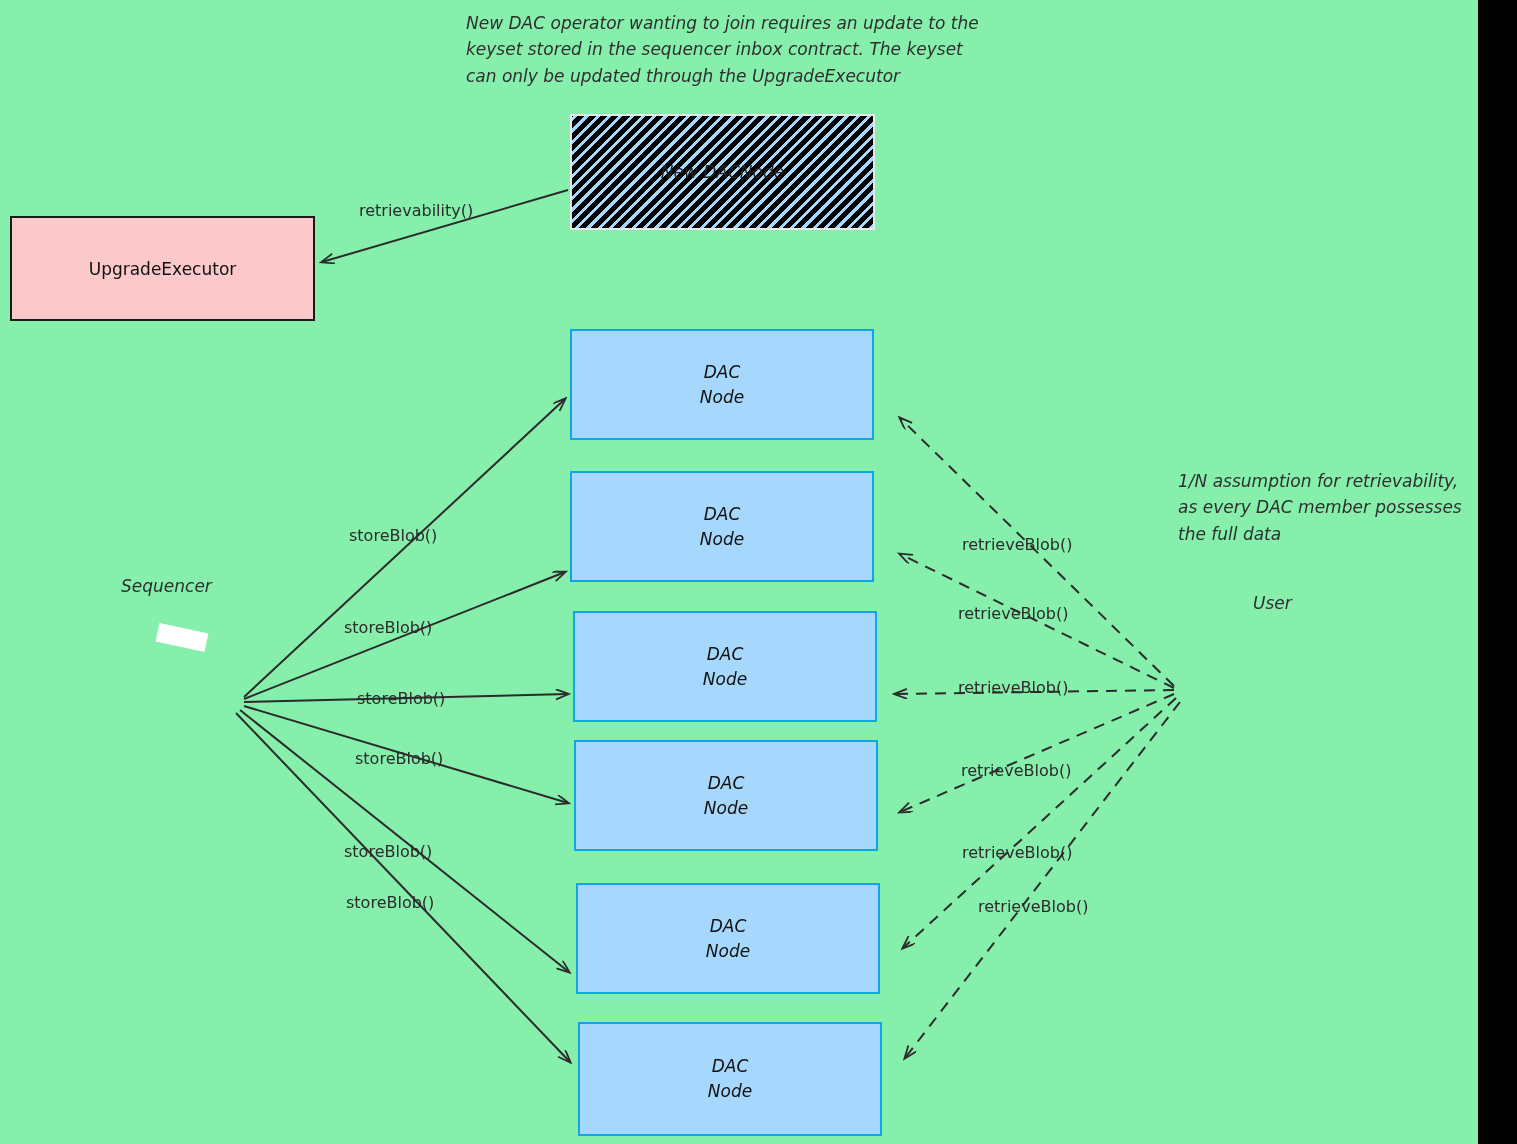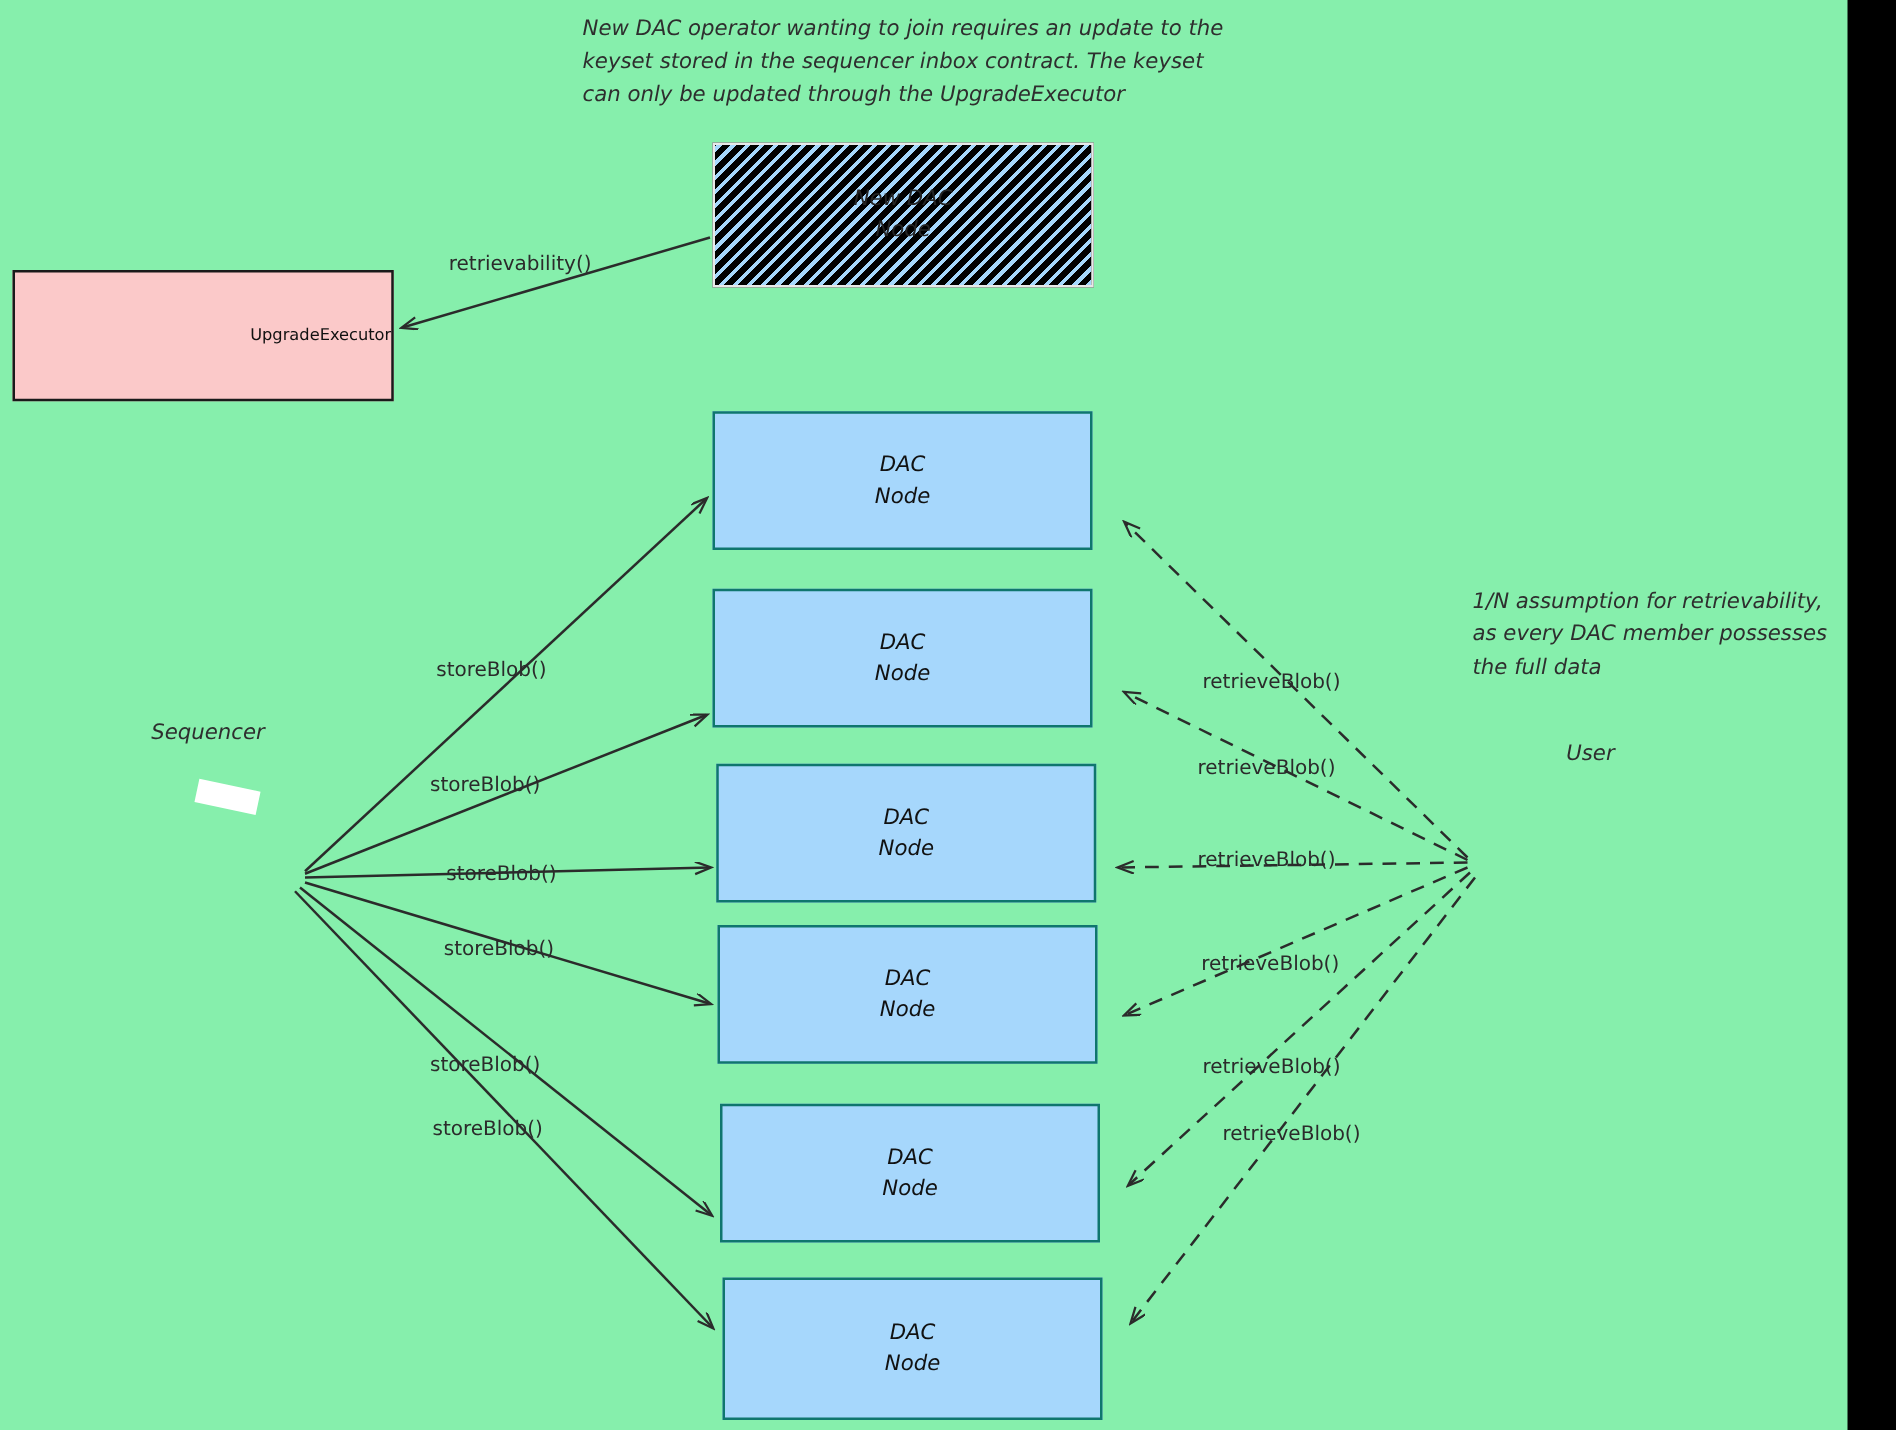--- a/index.html
+++ b/index.html
@@ -20,21 +20,21 @@
   #svg-layer {
     position: absolute;
     left: 0;
     top: 0;
     width: 1517px;
     height: 1144px;
   }
   .node-box {
     position: absolute;
     background: #a6d7fc;
-    border: 2px solid #0f766e;
+    border: 2px solid #0ea5e9;
     box-sizing: border-box;
     display: flex;
     flex-direction: column;
     align-items: center;
     justify-content: center;
     color: #111111;
     font-family: "DejaVu Sans", sans-serif;
     font-size: 17px;
     font-style: italic;
     line-height: 1.45;
@@ -47,41 +47,41 @@
     box-sizing: border-box;
     background-color: #000000;
     background-image: repeating-linear-gradient(
         -45deg,
         #a6d7fc 0px,
         #a6d7fc 3px,
         #000000 3px,
         #000000 8px
     );
     display: flex;
-    flex-direction: column;
+    flex-direction: row;
     align-items: center;
     justify-content: center;
     color: #242424;
     font-family: "DejaVu Sans", sans-serif;
     font-size: 17px;
     font-style: italic;
     line-height: 1.45;
     z-index: 3;
   }
   .exec-box {
     position: absolute;
     background: #fbc9c9;
     border: 2px solid #1a1a1a;
     box-sizing: border-box;
     display: flex;
     align-items: center;
-    justify-content: flex-end;
+    justify-content: center;
     color: #111111;
     font-family: "DejaVu Sans", sans-serif;
-    font-size: 13px;
+    font-size: 17px;
     z-index: 3;
   }
   .note {
     position: absolute;
     color: #2e2e2e;
     font-family: "DejaVu Sans", sans-serif;
     font-size: 17px;
     font-style: italic;
     line-height: 1.55;
     white-space: pre-line;

